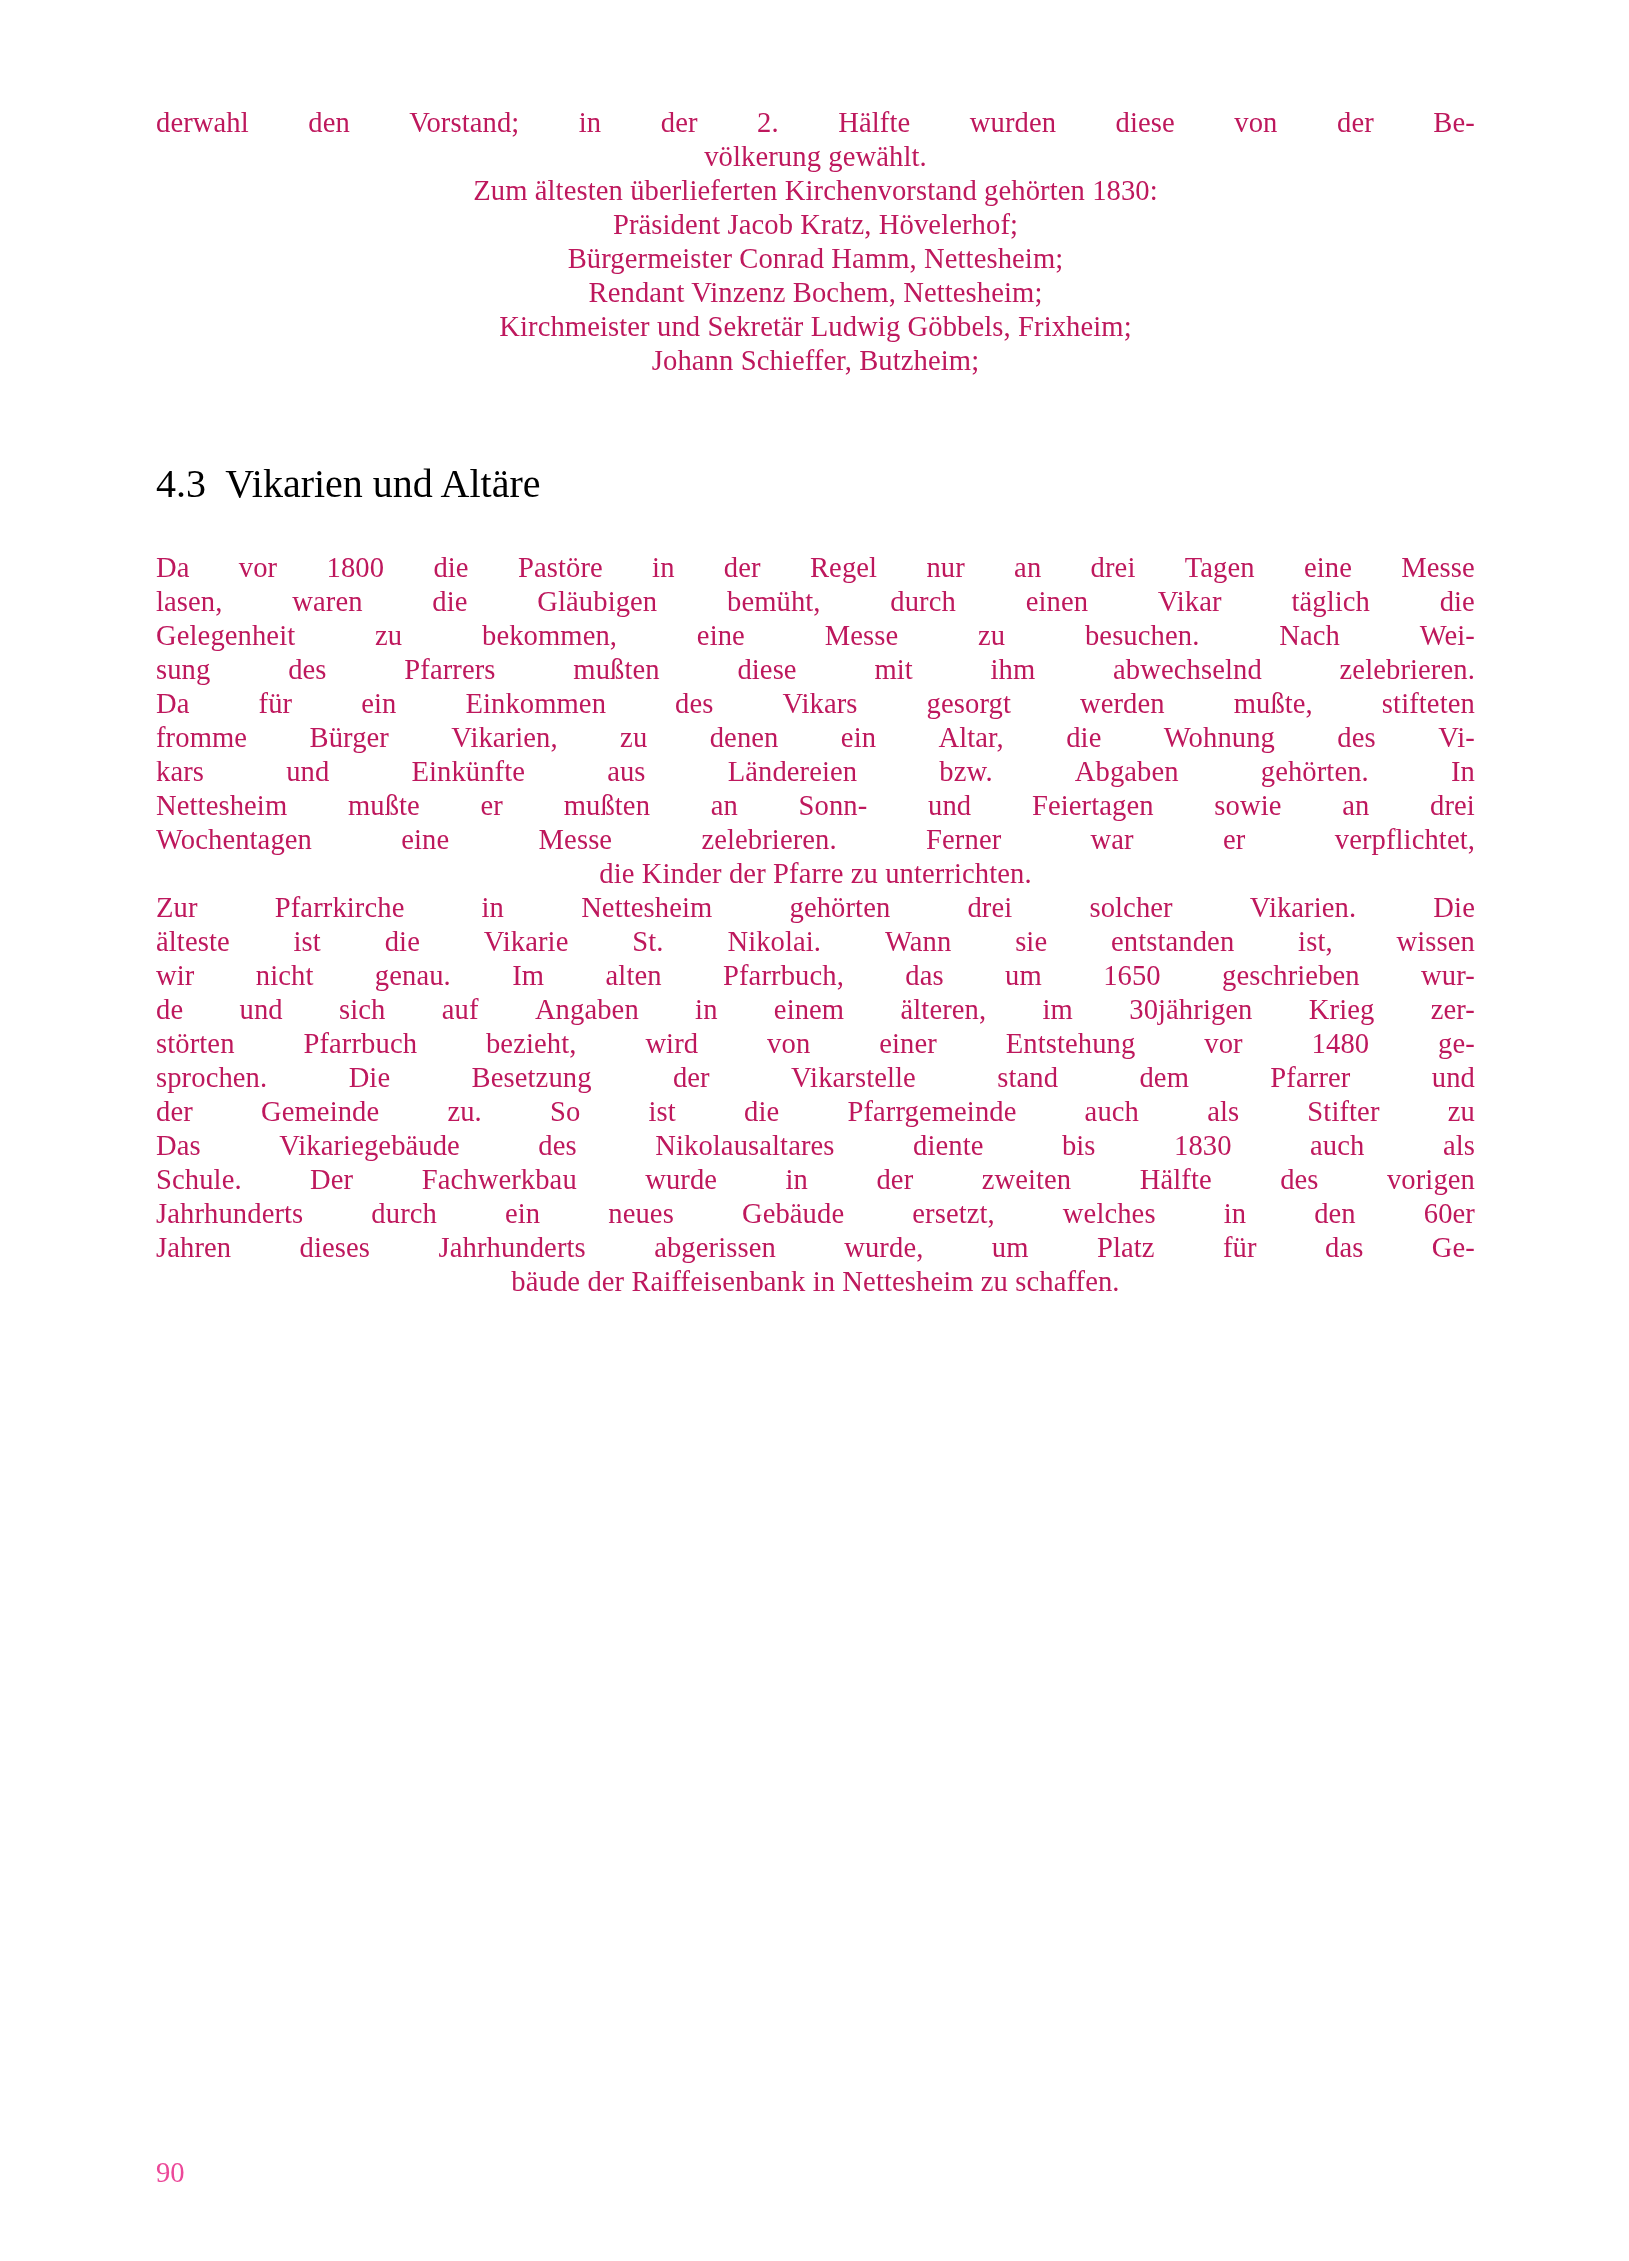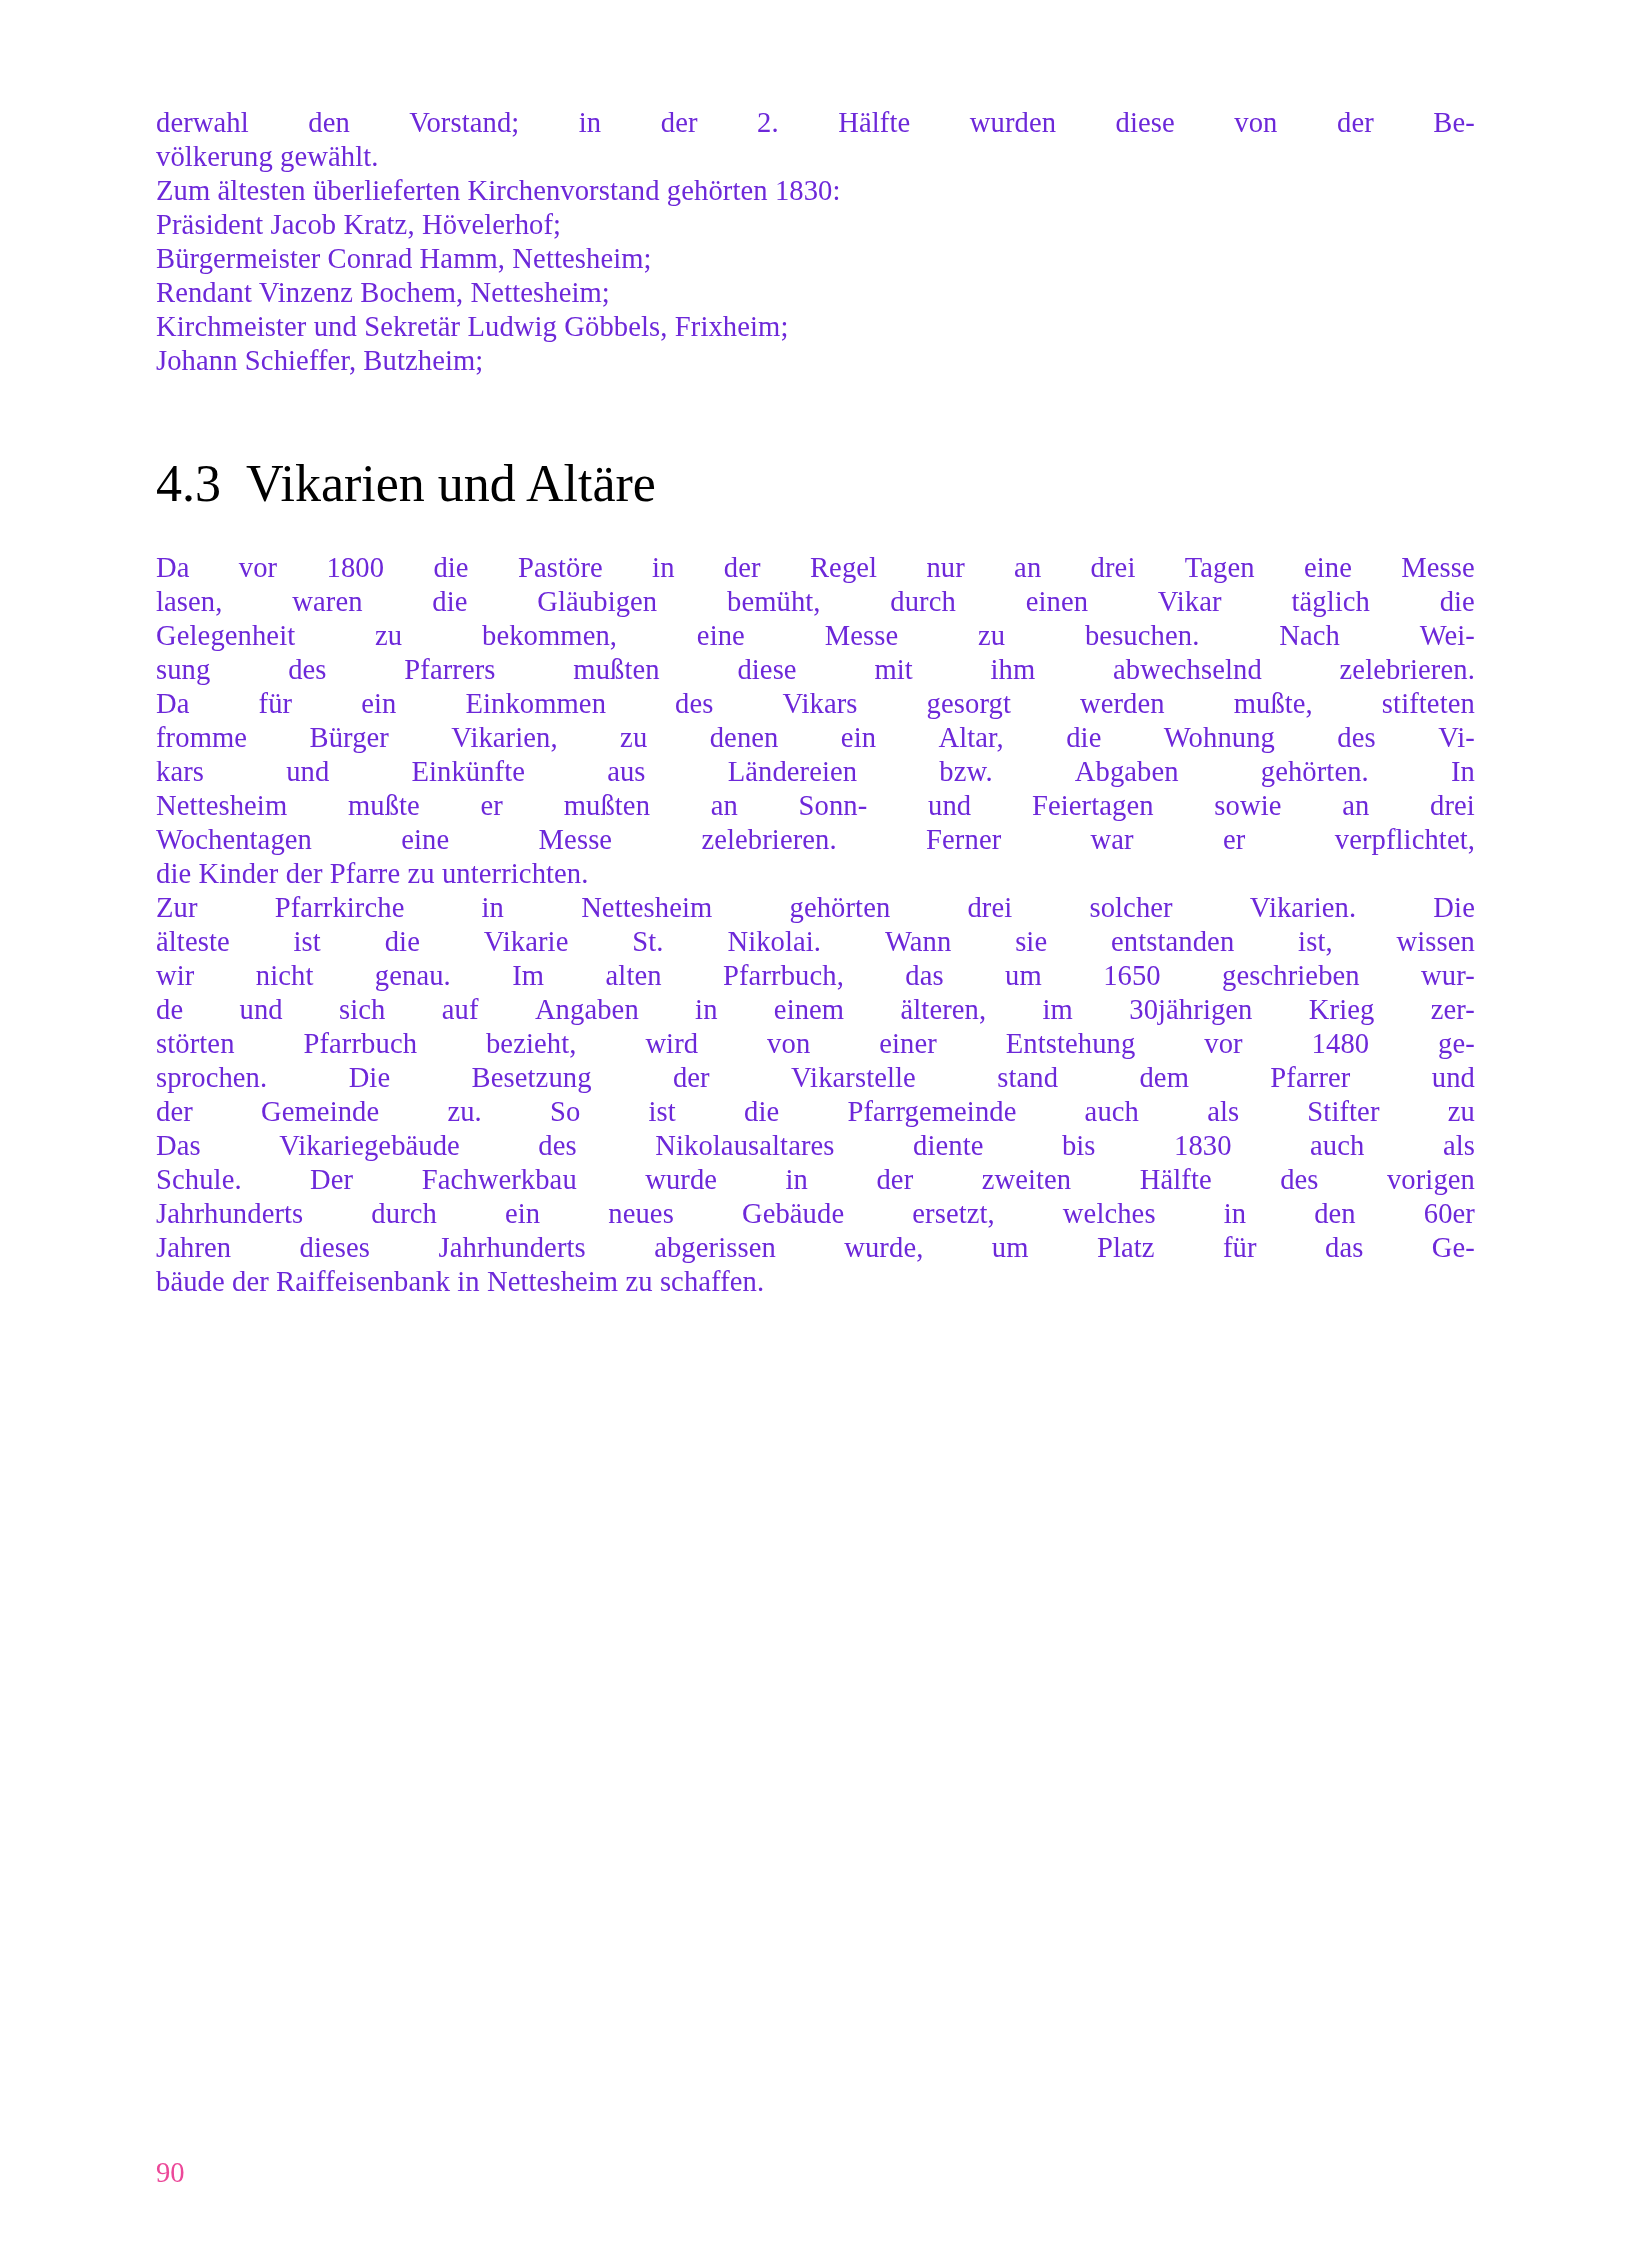--- a/index.html
+++ b/index.html
@@ -37,37 +37,38 @@
 
   
   .line {
     display: block;
     width: 100%;
     height: 34px;
     line-height: 34px;
     font-size: 28.6px;
     white-space: pre;
     letter-spacing: 0.1px;
-    color: #6d28d9;
+    color: #be185d;
+    text-align: center;
   }
 
   
   .line.justify {
     display: flex;
     justify-content: space-between;
   }
   .line.justify > span {
     white-space: pre;
   }
   .spacer-md { height: 42px; }
   .spacer-lg { height: 81px; }
 
   .heading {
     display: block;
-    font-size: 52px;
+    font-size: 40px;
     line-height: 50px;
     height: 50px;
     white-space: pre;
     color: #000000;
   }
 
   .page-number {
     position: absolute;
     left: 156px;
     top: 2156px;

